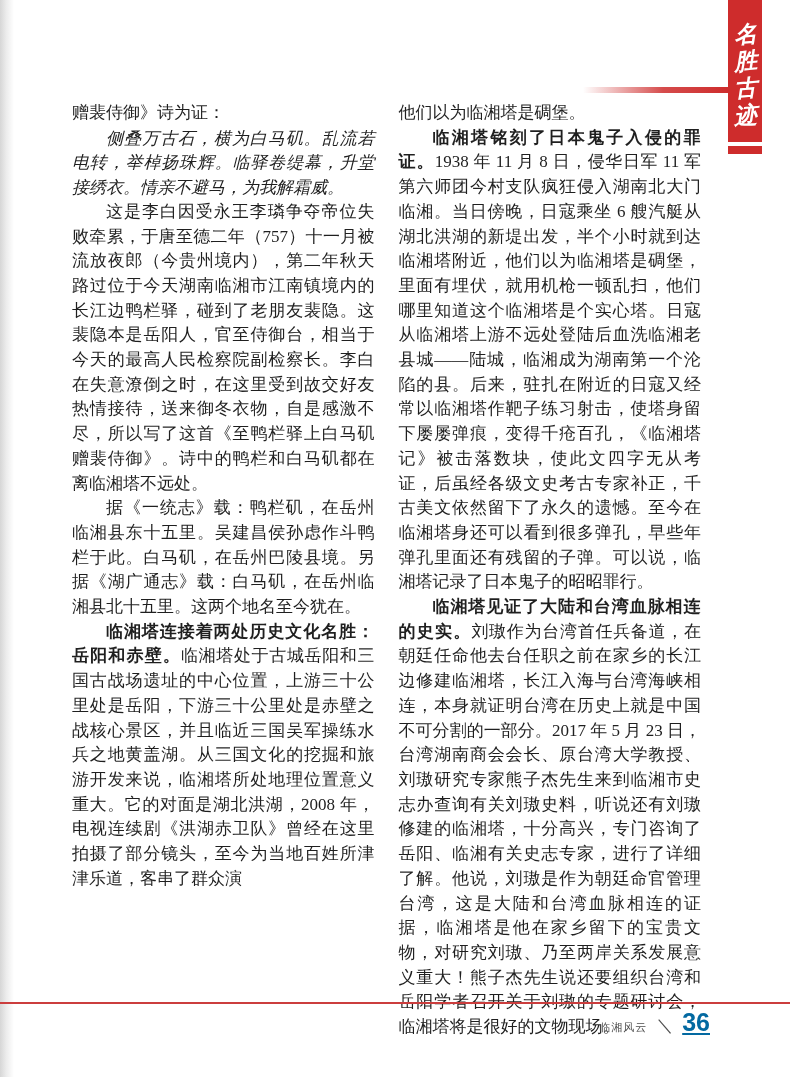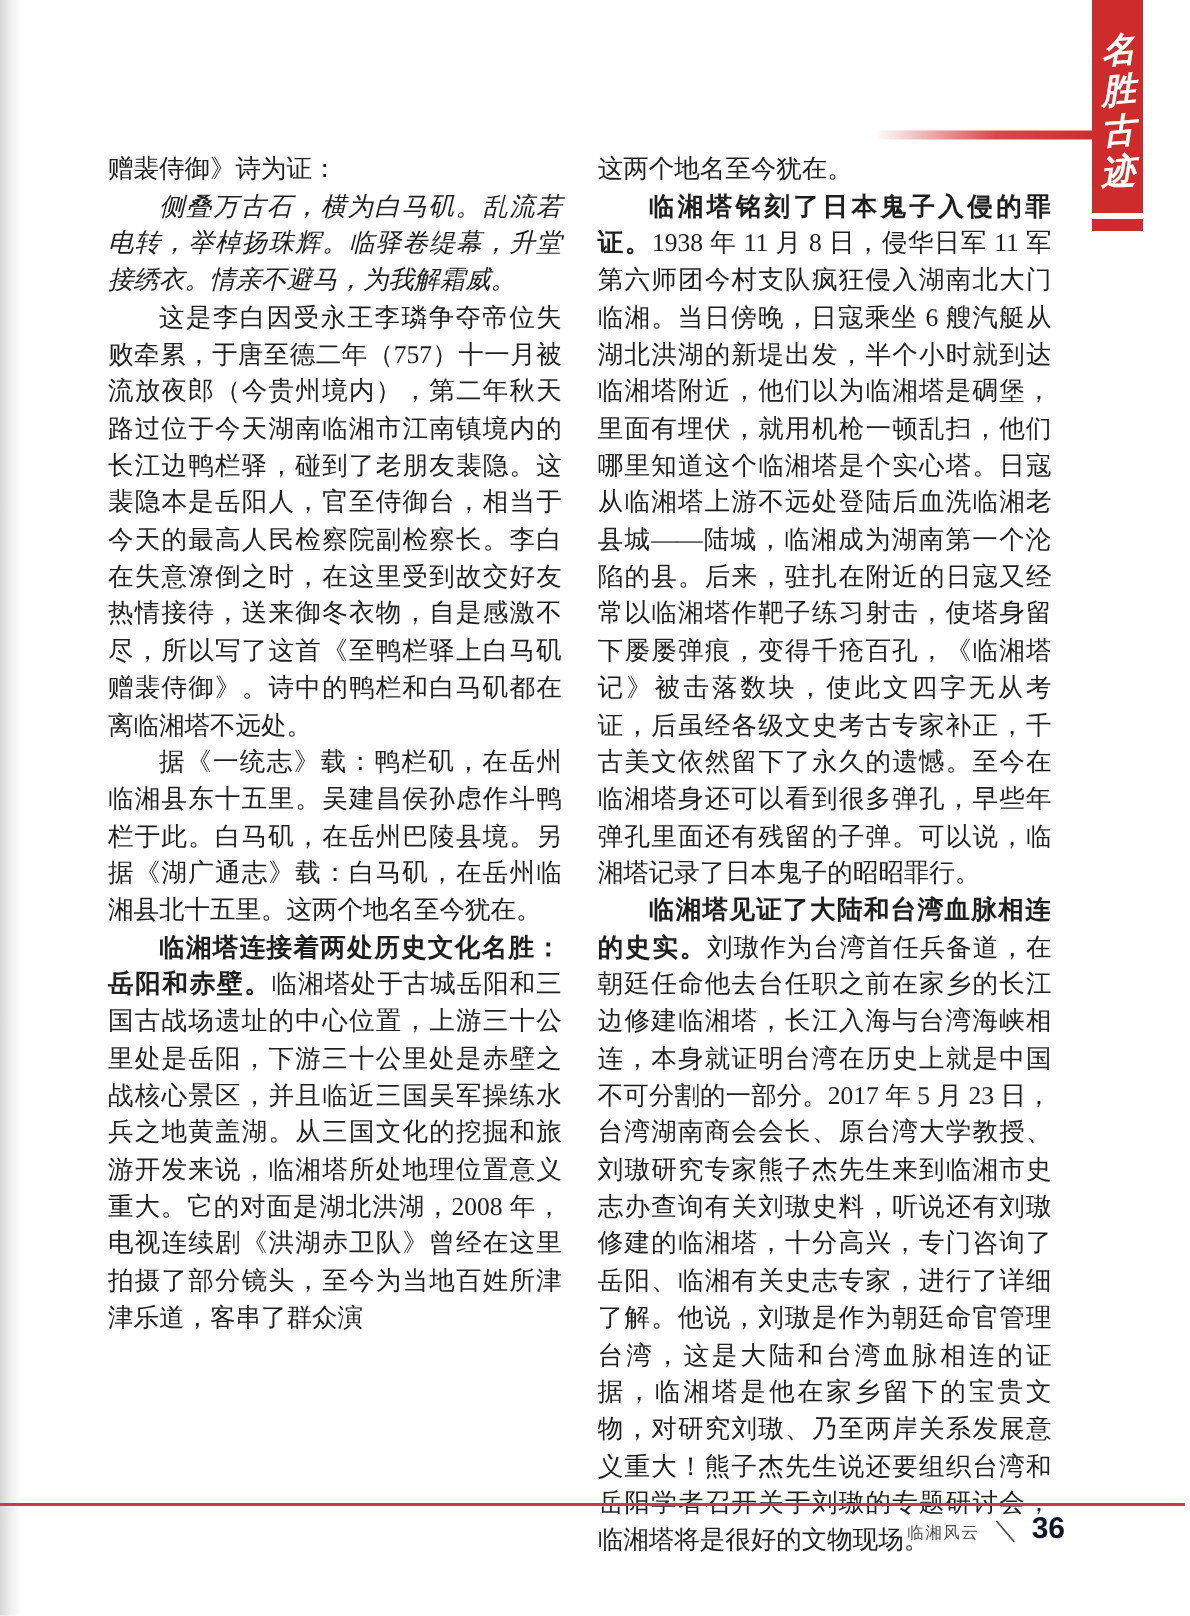--- a/index.html
+++ b/index.html
@@ -66,21 +66,21 @@
     position: absolute; left: 0; top: 1002px; width: 790px; height: 2px;
     background: #cb3d3d;
   }
   .footer {
     position: absolute; top: 1008px; right: 83px;
     display: flex; align-items: baseline; gap: 9px;
     font-family: "Liberation Sans", "DejaVu Sans", sans-serif;
   }
   .footer .journal { font-size: 11px; color: #4d4d4d; letter-spacing: 1px; }
   .footer .sep { font-size: 17px; color: #4d4d4d; }
-  .footer .pageno { font-size: 20px; font-weight: 700; color: #0f172a; }
+  .footer .pageno { font-size: 25px; font-weight: 700; color: #0369a1; text-decoration: underline; }
 </style>
 </head>
 <body>
 
 <div class="page">
 
   <div class="left-edge"></div>
 
   <div class="accent-line"></div>
 
@@ -96,21 +96,21 @@
 
     <div class="column">
       <p class="para noindent"><span>赠裴侍御》诗为证：</span></p>
       <p class="para poem"><span>侧叠万古石，横为白马矶。乱流若电转，举棹扬珠辉。临驿卷缇幕，升堂接绣衣。情亲不避马，为我解霜威。</span></p>
       <p class="para"><span>这是李白因受永王李璘争夺帝位失败牵累，于唐至德二年（757）十一月被流放夜郎（今贵州境内），第二年秋天路过位于今天湖南临湘市江南镇境内的长江边鸭栏驿，碰到了老朋友裴隐。这裴隐本是岳阳人，官至侍御台，相当于今天的最高人民检察院副检察长。李白在失意潦倒之时，在这里受到故交好友热情接待，送来御冬衣物，自是感激不尽，所以写了这首《至鸭栏驿上白马矶赠裴侍御》。诗中的鸭栏和白马矶都在离临湘塔不远处。</span></p>
       <p class="para"><span>据《一统志》载：鸭栏矶，在岳州临湘县东十五里。吴建昌侯孙虑作斗鸭栏于此。白马矶，在岳州巴陵县境。另据《湖广通志》载：白马矶，在岳州临湘县北十五里。这两个地名至今犹在。</span></p>
       <p class="para"><b class="lead">临湘塔连接着两处历史文化名胜：岳阳和赤壁。</b><span>临湘塔处于古城岳阳和三国古战场遗址的中心位置，上游三十公里处是岳阳，下游三十公里处是赤壁之战核心景区，并且临近三国吴军操练水兵之地黄盖湖。从三国文化的挖掘和旅游开发来说，临湘塔所处地理位置意义重大。它的对面是湖北洪湖，2008 年，电视连续剧《洪湖赤卫队》曾经在这里拍摄了部分镜头，至今为当地百姓所津津乐道，客串了群众演</span></p>
     </div>
 
     <div class="column">
-      <p class="para noindent"><span>这两个地名至今犹在。</span></p>
+      <p class="para noindent"><span>他们以为临湘塔是碉堡。</span></p>
       <p class="para"><b class="lead">临湘塔铭刻了日本鬼子入侵的罪证。</b><span>1938 年 11 月 8 日，侵华日军 11 军第六师团今村支队疯狂侵入湖南北大门临湘。当日傍晚，日寇乘坐 6 艘汽艇从湖北洪湖的新堤出发，半个小时就到达临湘塔附近，他们以为临湘塔是碉堡，里面有埋伏，就用机枪一顿乱扫，他们哪里知道这个临湘塔是个实心塔。日寇从临湘塔上游不远处登陆后血洗临湘老县城——陆城，临湘成为湖南第一个沦陷的县。后来，驻扎在附近的日寇又经常以临湘塔作靶子练习射击，使塔身留下屡屡弹痕，变得千疮百孔，《临湘塔记》被击落数块，使此文四字无从考证，后虽经各级文史考古专家补正，千古美文依然留下了永久的遗憾。至今在临湘塔身还可以看到很多弹孔，早些年弹孔里面还有残留的子弹。可以说，临湘塔记录了日本鬼子的昭昭罪行。</span></p>
       <p class="para"><b class="lead">临湘塔见证了大陆和台湾血脉相连的史实。</b><span>刘璈作为台湾首任兵备道，在朝廷任命他去台任职之前在家乡的长江边修建临湘塔，长江入海与台湾海峡相连，本身就证明台湾在历史上就是中国不可分割的一部分。2017 年 5 月 23 日，台湾湖南商会会长、原台湾大学教授、刘璈研究专家熊子杰先生来到临湘市史志办查询有关刘璈史料，听说还有刘璈修建的临湘塔，十分高兴，专门咨询了岳阳、临湘有关史志专家，进行了详细了解。他说，刘璈是作为朝廷命官管理台湾，这是大陆和台湾血脉相连的证据，临湘塔是他在家乡留下的宝贵文物，对研究刘璈、乃至两岸关系发展意义重大！熊子杰先生说还要组织台湾和岳阳学者召开关于刘璈的专题研讨会，临湘塔将是很好的文物现场。</span></p>
     </div>
 
   </div>
 
   <div class="footer-rule"></div>
 
   <div class="footer">
     <span class="journal">临湘风云</span>

